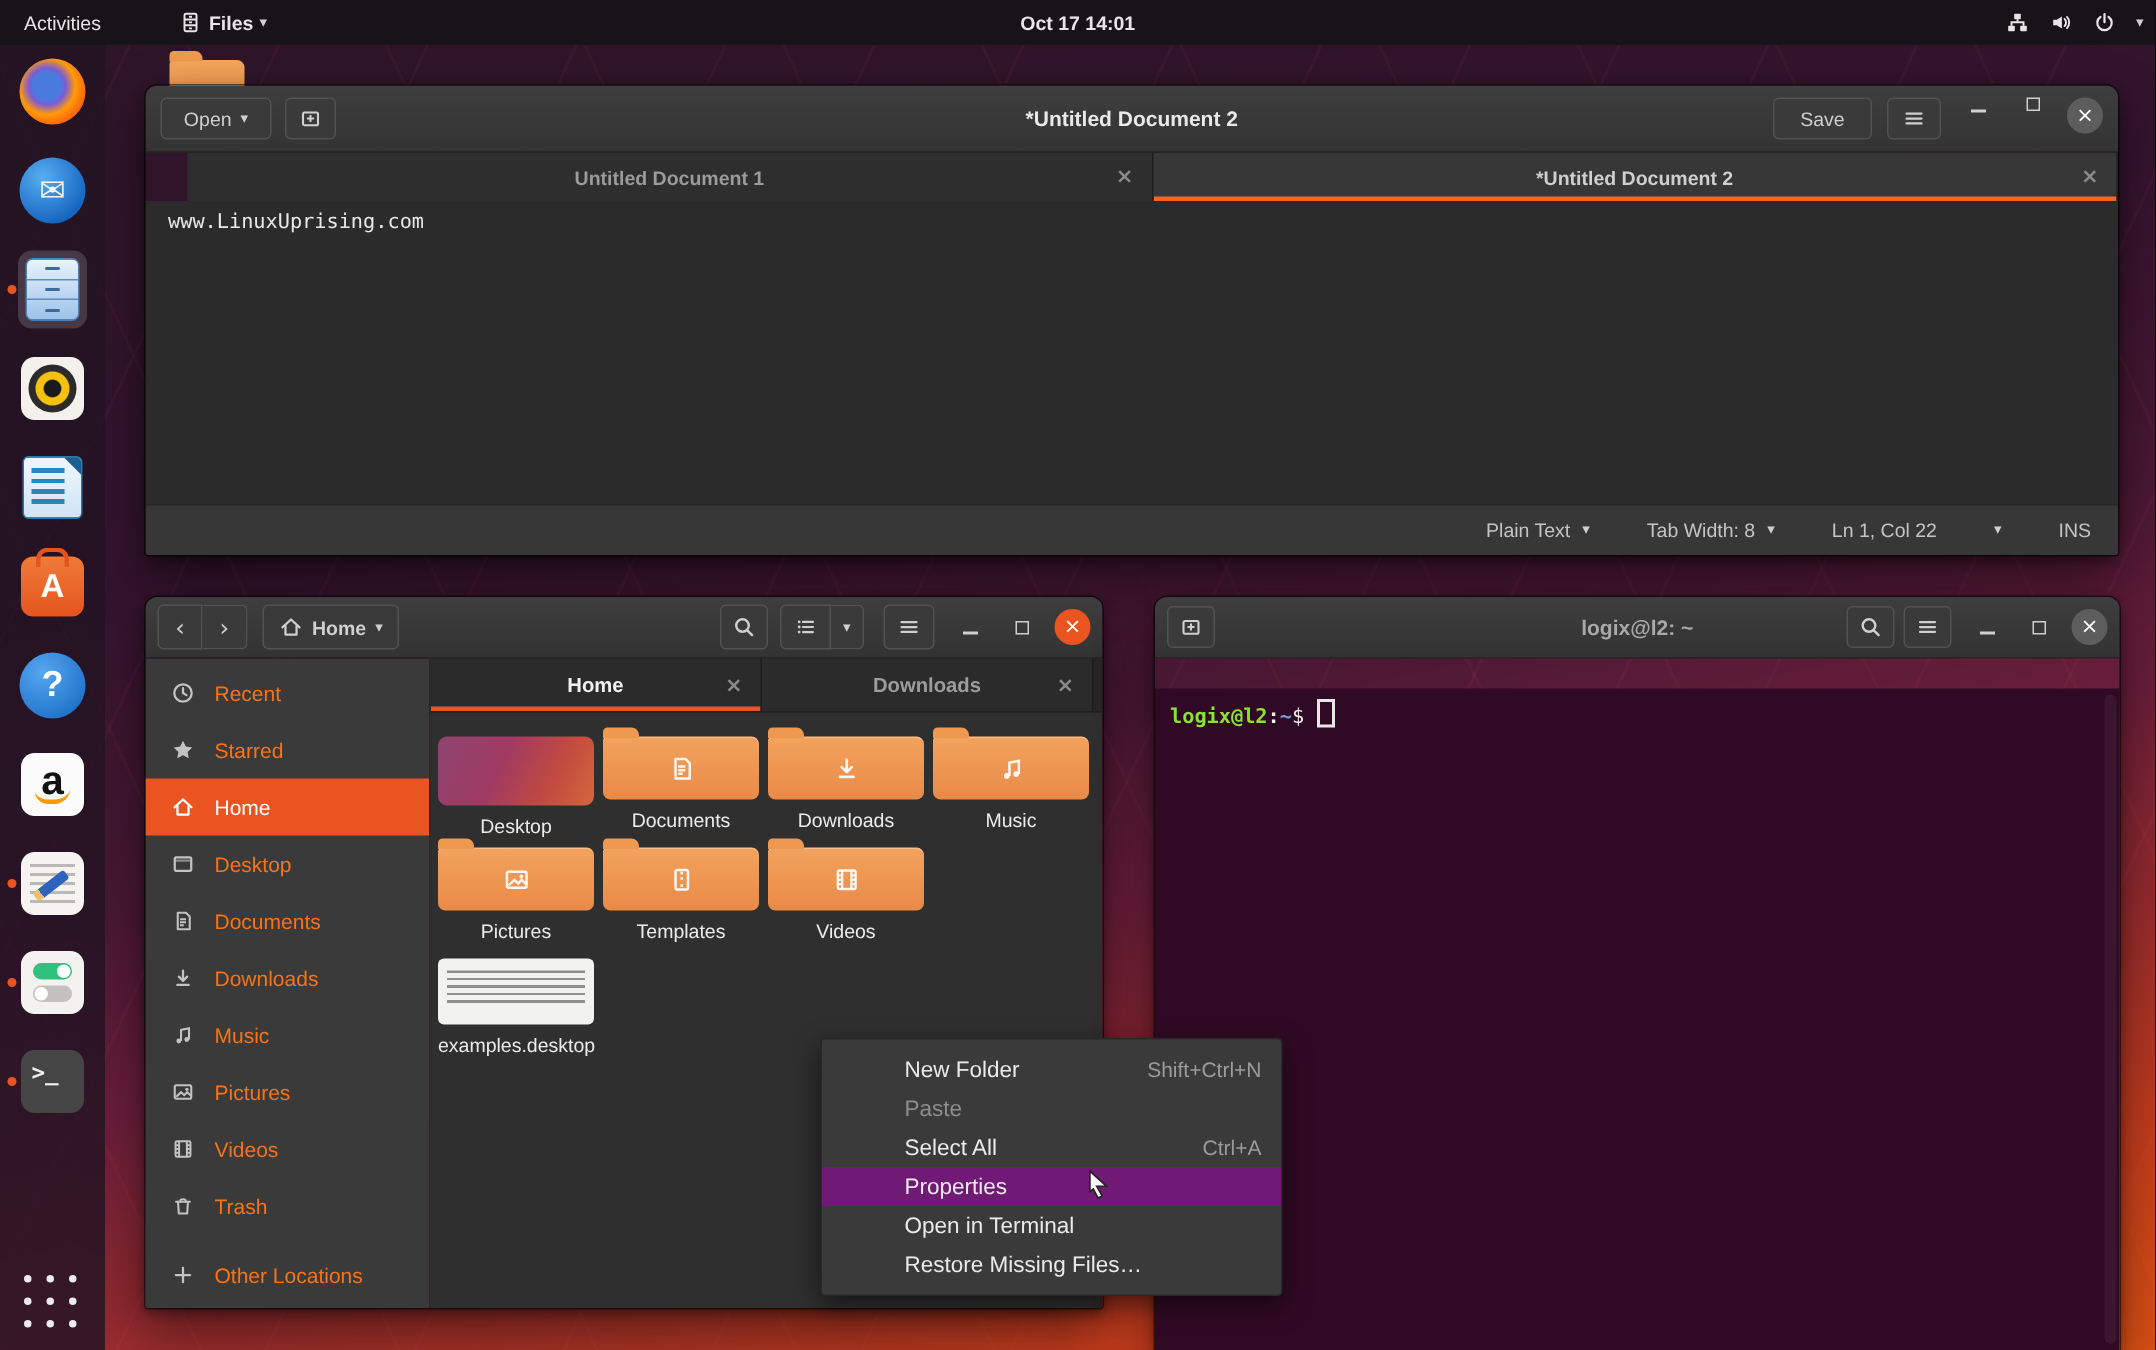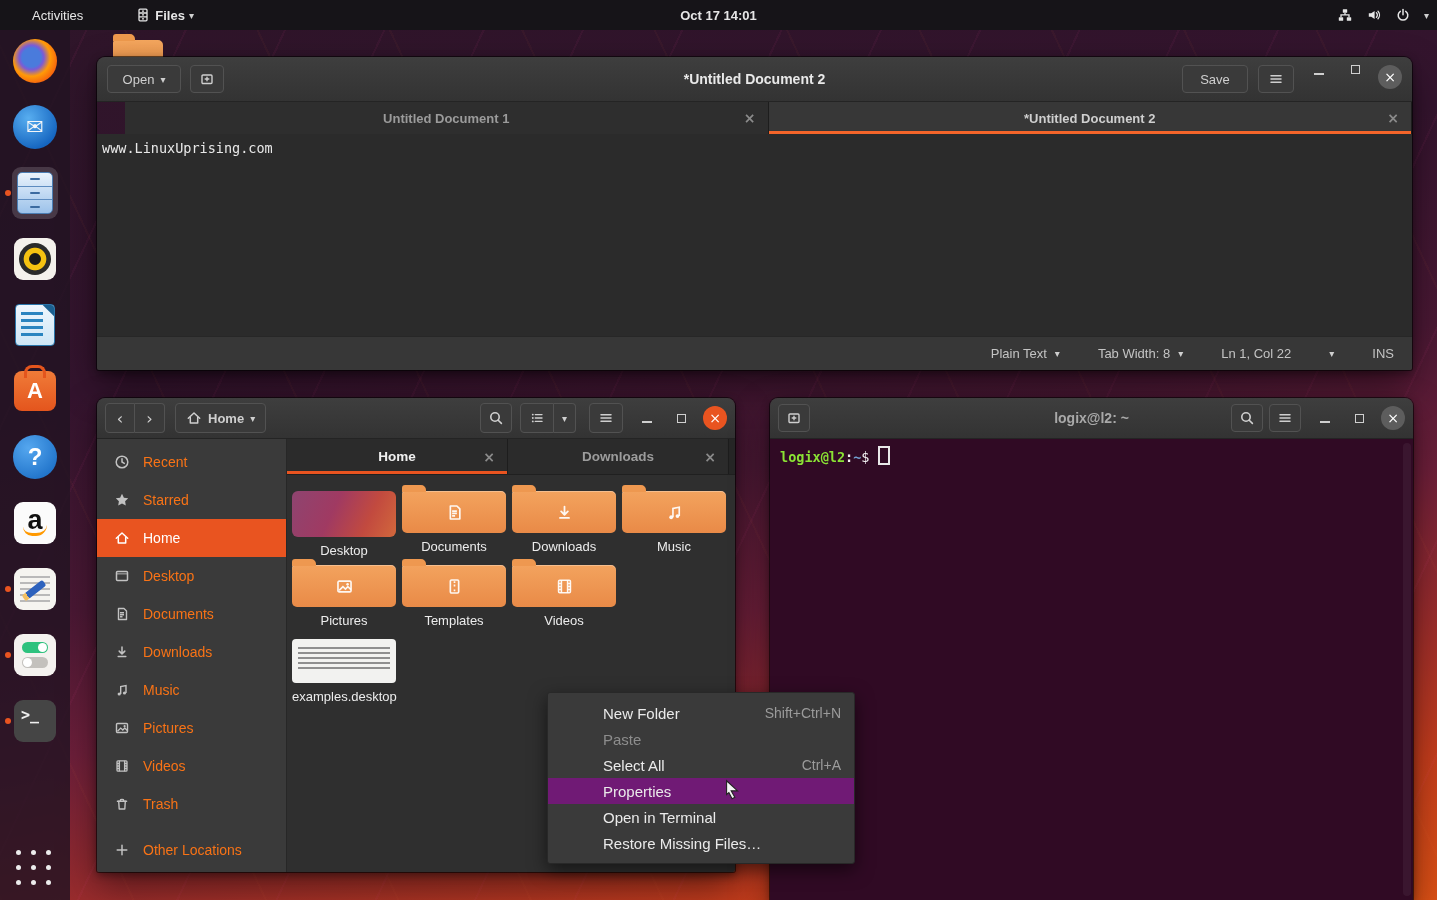--- a/index.html
+++ b/index.html
@@ -7,21 +7,21 @@
     font-family:"Liberation Sans",sans-serif;-webkit-font-smoothing:antialiased;}
   
   #wallpaper{position:absolute;inset:0;
     background:linear-gradient(168deg,#2e1529 0%,#34142e 34%,#4a1834 52%,#6d1f3a 64%,#9a2c2d 76%,#c63d1c 88%,#dd5115 100%);}
   #wallpaper:after{content:"";position:absolute;inset:0;
     background:repeating-linear-gradient(115deg,rgba(255,70,160,.05) 0 2px,transparent 2px 90px),
                repeating-linear-gradient(65deg,rgba(255,120,60,.04) 0 2px,transparent 2px 120px);}
   
   #topbar{position:absolute;left:0;top:0;width:1437px;height:30px;background:#161418;
     display:flex;align-items:center;color:#e6e6e6;font-size:13px;z-index:50;}
-  .tb-activities{margin-left:26px;padding:0 6px;}
+  .tb-activities{margin-left:10px;padding:0 6px;}
   .tb-appmenu{margin-left:46px;display:flex;align-items:center;gap:4px;font-weight:bold;}
   .tb-clock{position:absolute;left:50%;transform:translateX(-50%);font-weight:bold;}
   .tb-status{position:absolute;right:8px;display:flex;align-items:center;gap:13px;}
   .tb-ic{width:16px;height:16px;color:#e6e6e6;}
   .caret{font-size:10px;color:#cfcfcf;font-family:"DejaVu Sans",sans-serif;}
   
   #dock{position:absolute;left:0;top:30px;width:70px;height:870px;background:rgba(34,20,34,.82);
     display:flex;flex-direction:column;align-items:center;padding-top:7px;box-sizing:border-box;z-index:40;}
   .dock-item{position:relative;width:70px;height:48px;margin-bottom:18px;display:flex;align-items:center;justify-content:center;flex:0 0 auto;}
   .dock-item.active .tile-wrap{background:rgba(255,255,255,.16);border-radius:9px;padding:5px;}
@@ -94,21 +94,21 @@
   .wc-close.orange{background:#e95420;}
   
   #gedit{left:97px;top:57px;width:1315px;height:313px;z-index:5;}
   #gedit .headerbar{height:44px;padding:0 10px;}
   .ged-tabs{display:flex;height:32px;background:#242424;flex:0 0 auto;margin-left:28px;}
   .ged-tab{flex:1;position:relative;display:flex;align-items:center;justify-content:center;
     background:#2e2e2e;color:#9b9b9b;font-size:13px;font-weight:bold;border-right:1px solid #1d1d1d;}
   .ged-tab.active{background:#373737;color:#cfcfcf;box-shadow:inset 0 -3px 0 #f4652a;}
   .tab-close{position:absolute;right:12px;color:#8b8b8b;font-size:14px;font-family:"DejaVu Sans",sans-serif;}
   .ged-editor{flex:1;background:#2b2b2b;color:#e8e8e8;font-family:"DejaVu Sans Mono",monospace;
-    font-size:13.5px;padding:6px 5px;}
+    font-size:13.5px;padding:6px 15px;}
   .ged-status{height:33px;background:#373737;border-top:1px solid #272727;display:flex;align-items:center;
     justify-content:flex-end;color:#c4c4c4;font-size:13px;gap:0;flex:0 0 auto;}
   .st-item{display:flex;align-items:center;gap:8px;margin-right:38px;}
   
   #files{left:97px;top:398px;width:638px;height:474px;z-index:10;}
   #files .headerbar{height:40px;padding:0 8px;}
   .navpair{display:flex;}
   .navpair .hb-btn{width:30px;height:30px;font-size:16px;font-family:"DejaVu Sans",sans-serif;}
   .navpair .hb-btn:first-child{border-radius:4px 0 0 4px;}
   .navpair .hb-btn:last-child{border-radius:0 4px 4px 0;border-left:none;}
@@ -133,21 +133,21 @@
     position:relative;margin-top:6px;box-shadow:inset 0 1px 0 rgba(255,255,255,.3);display:flex;align-items:center;justify-content:center;}
   .folder:before{content:"";position:absolute;top:-6px;left:0;width:24px;height:7px;background:#ee9850;border-radius:3px 5px 0 0;}
   .folder .hb-ic{width:19px;height:19px;color:rgba(255,255,255,.92);}
   .thumb{width:46px;height:46px;border-radius:6px;margin-top:2px;
     background:linear-gradient(115deg,#8e4470 0%,#a03a62 40%,#c24a3f 72%,#d2683c 100%);}
   .fdoc{width:36px;height:44px;background:#f2f2f0;border-radius:4px;margin-top:4px;position:relative;}
   .fdoc:before{content:"";position:absolute;left:6px;top:8px;right:6px;height:24px;
     background:repeating-linear-gradient(#8f8f8f 0 1.5px,transparent 1.5px 5px);}
   .fitem span{margin-top:6px;line-height:1.25;width:104px;}
   
-  #terminal{left:770px;top:398px;width:643px;height:502px;border-radius:8px 8px 0 0;z-index:10;}
+  #terminal{left:770px;top:398px;width:643px;height:502px;border-radius:8px 8px 0 0;z-index:10;gap:20px;}
   #terminal .headerbar{height:40px;padding:0 8px;}
   .term-body{flex:1;background:#300a24;position:relative;font-family:"DejaVu Sans Mono",monospace;
     font-size:13.5px;padding:7px 10px;color:#fff;}
   .p-user{color:#8ae234;font-weight:bold;}
   .p-sep{color:#f2f2f2;font-weight:bold;}
   .p-path{color:#729fcf;font-weight:bold;}
   .p-sym{color:#f2f2f2;}
   .term-cursor{display:inline-block;width:8px;height:15px;border:2px solid #e8e8e8;margin-left:9px;vertical-align:-3px;}
   .term-scroll{position:absolute;right:2px;top:4px;bottom:4px;width:8px;background:rgba(255,255,255,.05);border-radius:4px;}
   

